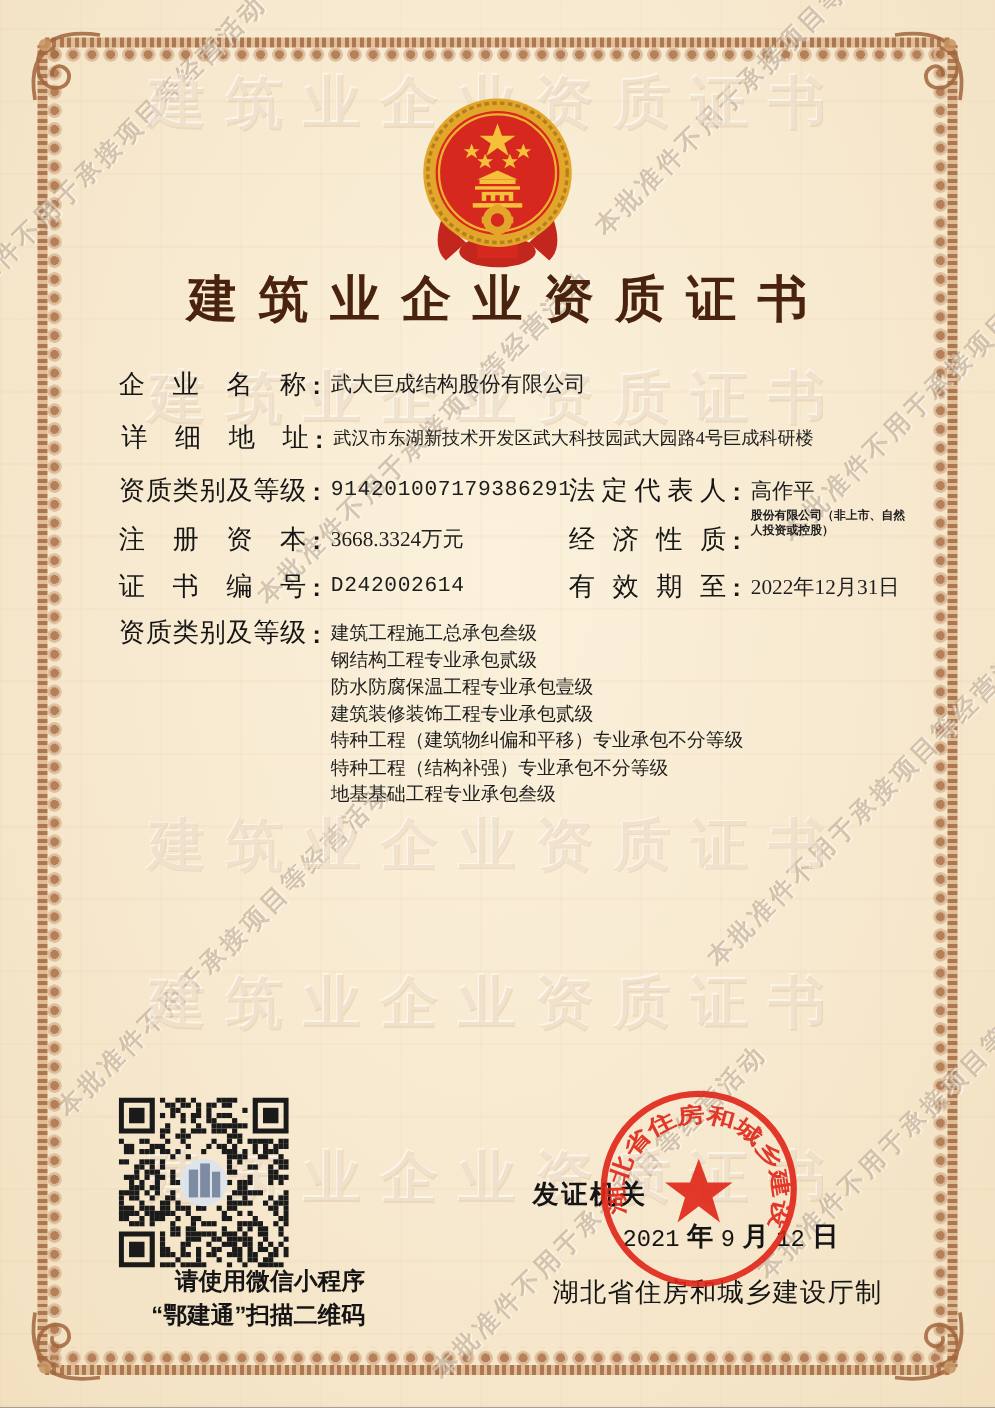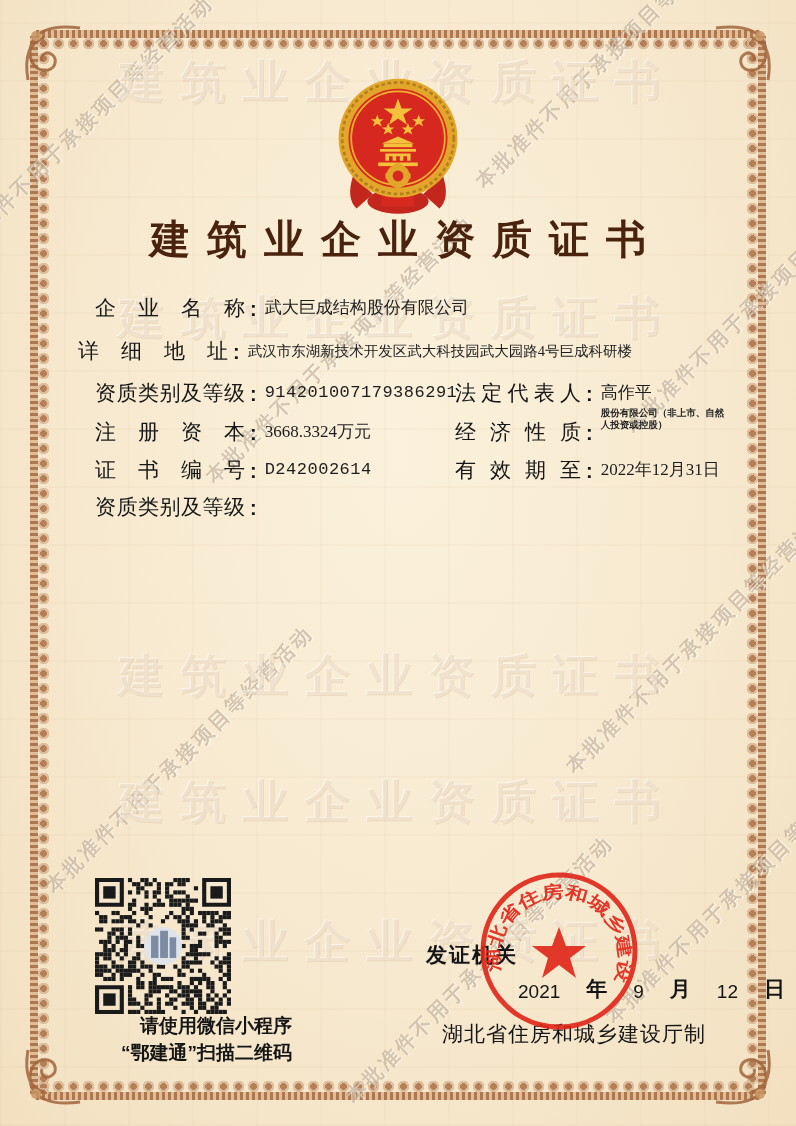--- a/index.html
+++ b/index.html
@@ -80,21 +80,21 @@
 
   
   .qr-wrap{position:absolute; left:95px; top:878px; width:136px; height:136px; z-index:2;}
   .qr-caption{position:absolute; left:44px; top:1012px; width:248px; text-align:right;
     font-weight:bold; font-size:19px; line-height:27px; color:#151515; z-index:2;}
   .issuer{position:absolute; left:426px; top:941px; font-weight:bold; font-size:21px;
     letter-spacing:2px; color:#151515; z-index:2;}
   .seal{position:absolute; left:478px; top:870px; width:162px; height:162px; z-index:4; opacity:.9;}
   .dateline{position:absolute; left:498px; top:975px; display:flex; align-items:flex-end;
     z-index:3; color:#141414;}
-  .dateline .num{font-family:Liberation Sans, sans-serif; font-size:19px; margin:0 20px;}
+  .dateline .num{font-family:Liberation Mono, monospace; font-size:19px; margin:0 0;}
   .dateline .unit{font-weight:bold; font-size:21px; margin:0 6px;}
   .maker{position:absolute; left:418px; top:1020px; width:312px; text-align:center;
     font-weight:normal; font-size:21px; letter-spacing:1px; color:#151515; z-index:2;}
 </style>
 </head>
 <body>
 
 <div class="page">
 
   <div class="edge edge-top"></div>
@@ -182,21 +182,21 @@
   </div>
 
   <div class="title">建筑业企业资质证书</div>
 
   <div class="row" style="left:95px; top:297px;">
     <span class="lbl lbl-l">企业名称</span>
     <span class="colon">:</span>
     <span class="val">武大巨成结构股份有限公司</span>
   </div>
 
-  <div class="row" style="left:78px; top:340px;">
+  <div class="row" style="left:97px; top:340px;">
     <span class="lbl lbl-l">详细地址</span>
     <span class="colon">:</span>
     <span class="val val-small">武汉市东湖新技术开发区武大科技园武大园路4号巨成科研楼</span>
   </div>
 
   <div class="row" style="left:95px; top:382px;">
     <span class="lbl lbl-l">资质类别及等级</span>
     <span class="colon">:</span>
     <span class="val val-num">914201007179386291</span>
   </div>
@@ -227,20 +227,29 @@
 
   <div class="row" style="left:455px; top:459px;justify-content:center;">
     <span class="lbl lbl-r">有效期至</span>
     <span class="colon">:</span>
     <span class="val">2022年12月31日</span>
   </div>
 
   <div class="row qual-list" style="left:95px; top:496px;">
     <span class="lbl lbl-l">资质类别及等级</span>
     <span class="colon">:</span>
+    <div>
+      <div class="val">建筑工程施工总承包叁级</div>
+      <div class="val">钢结构工程专业承包贰级</div>
+      <div class="val">防水防腐保温工程专业承包壹级</div>
+      <div class="val">建筑装修装饰工程专业承包贰级</div>
+      <div class="val">特种工程（建筑物纠偏和平移）专业承包不分等级</div>
+      <div class="val">特种工程（结构补强）专业承包不分等级</div>
+      <div class="val">地基基础工程专业承包叁级</div>
+    </div>
   </div>
 
   <div class="qr-wrap">
     <svg viewBox="0 0 33 33" style="width:100%;height:100%;">
       <g fill="#1a1a1a">
         <path d="M0 0h7v7h-7z M1 1v5h5v-5z" fill-rule="evenodd"></path>
           <rect x="2" y="2" width="3" height="3"></rect>
         <path d="M26 0h7v7h-7z M27 1v5h5v-5z" fill-rule="evenodd"></path>
           <rect x="28" y="2" width="3" height="3"></rect>
         <path d="M0 26h7v7h-7z M1 27v5h5v-5z" fill-rule="evenodd"></path>

